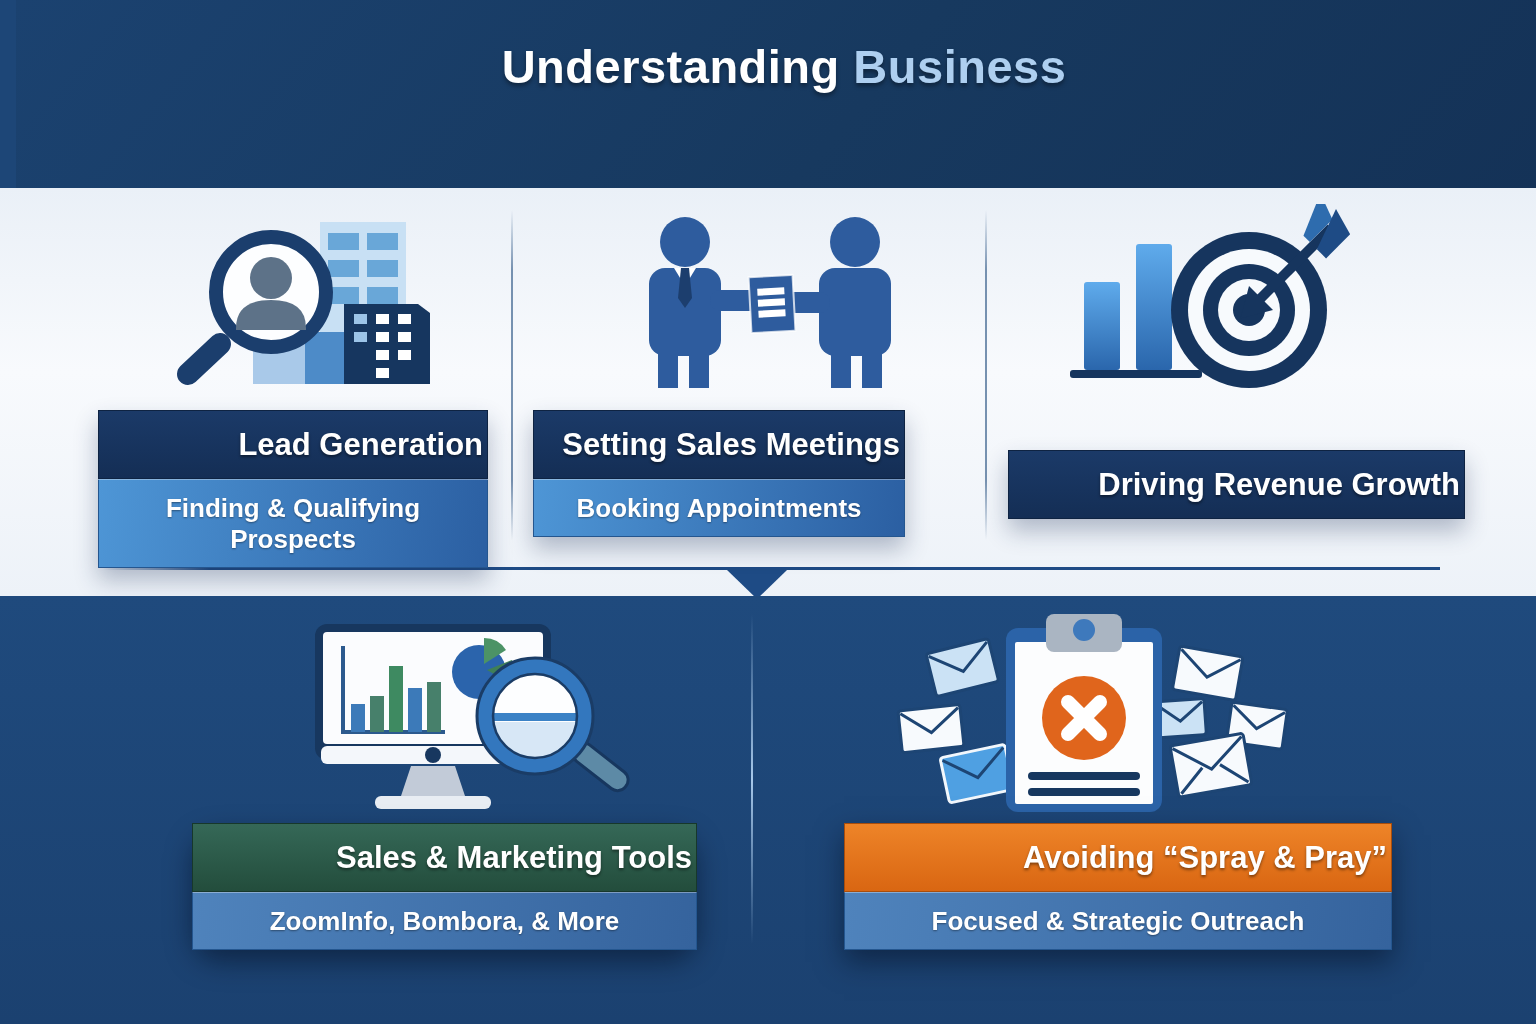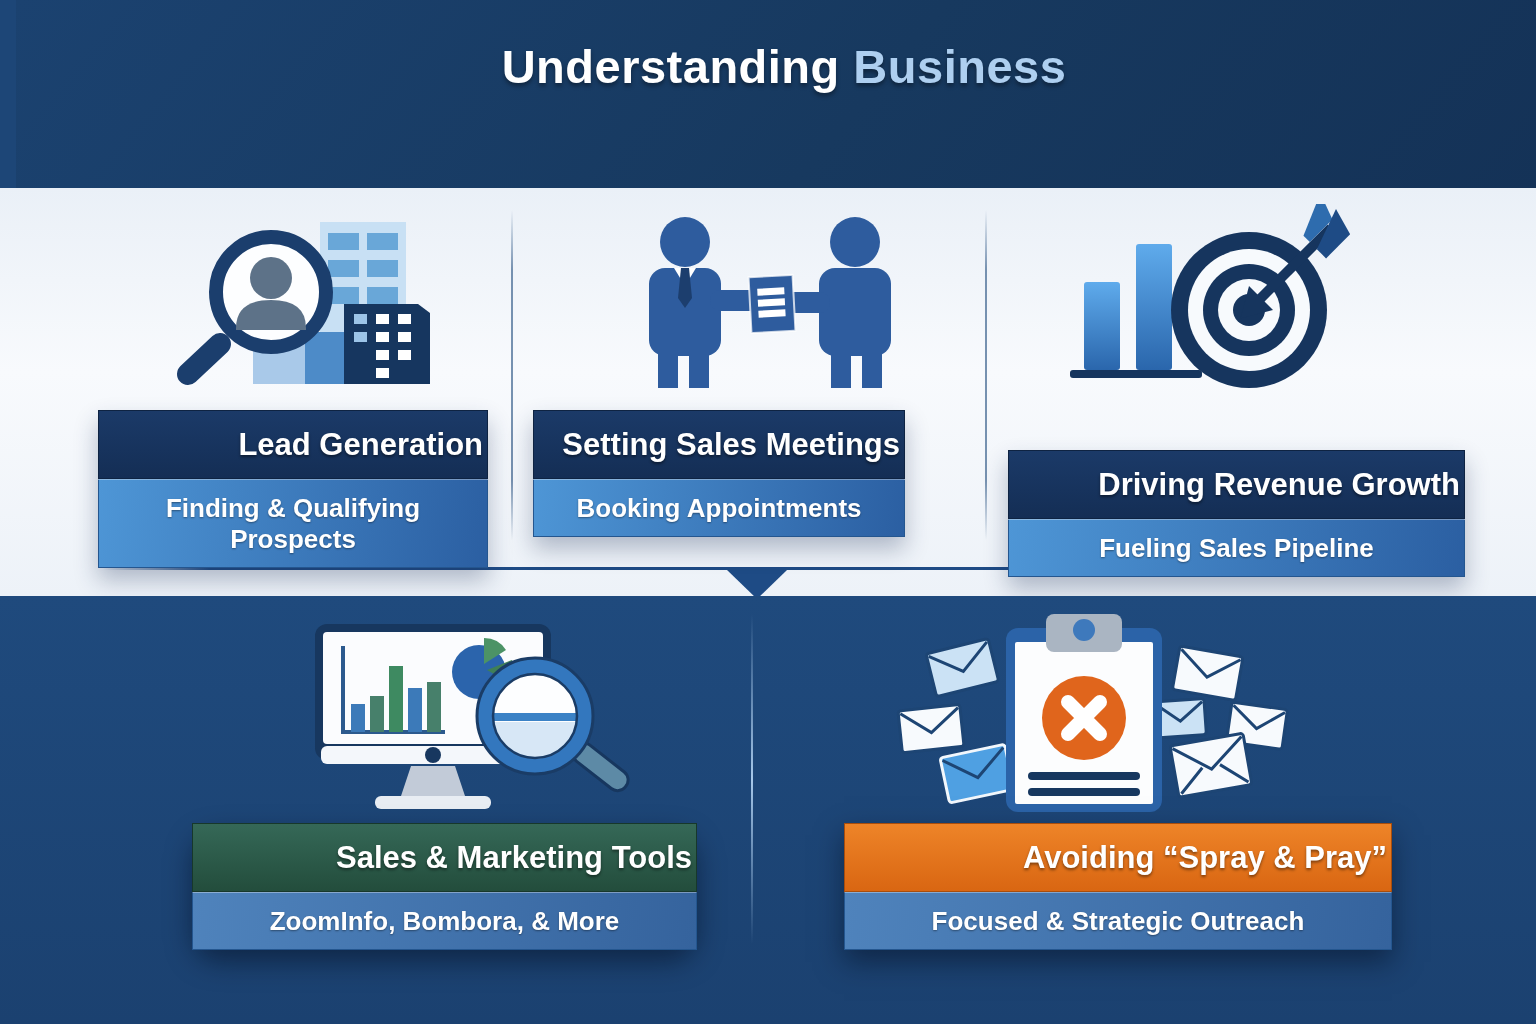--- a/index.html
+++ b/index.html
@@ -145,21 +145,20 @@
   <div class="card" id="card1">
     <div class="head">Lead Generation</div>
     <div class="sub">Finding &amp; Qualifying Prospects</div>
   </div>
   <div class="card" id="card2">
     <div class="head">Setting Sales Meetings</div>
     <div class="sub">Booking Appointments</div>
   </div>
   <div class="card" id="card3">
     <div class="head">Driving Revenue Growth</div>
-    <div class="sub">Fueling Sales Pipeline</div>
   </div>
 
   <section class="bot"></section>
   <div class="bvdiv"></div>
 
   <svg class="icon" style="left:293px;top:618px;" width="348" height="200" viewBox="0 0 348 200">
     <defs>
       <clipPath id="lensClip">
           <circle cx="242" cy="98" r="42"></circle>
         </clipPath>

